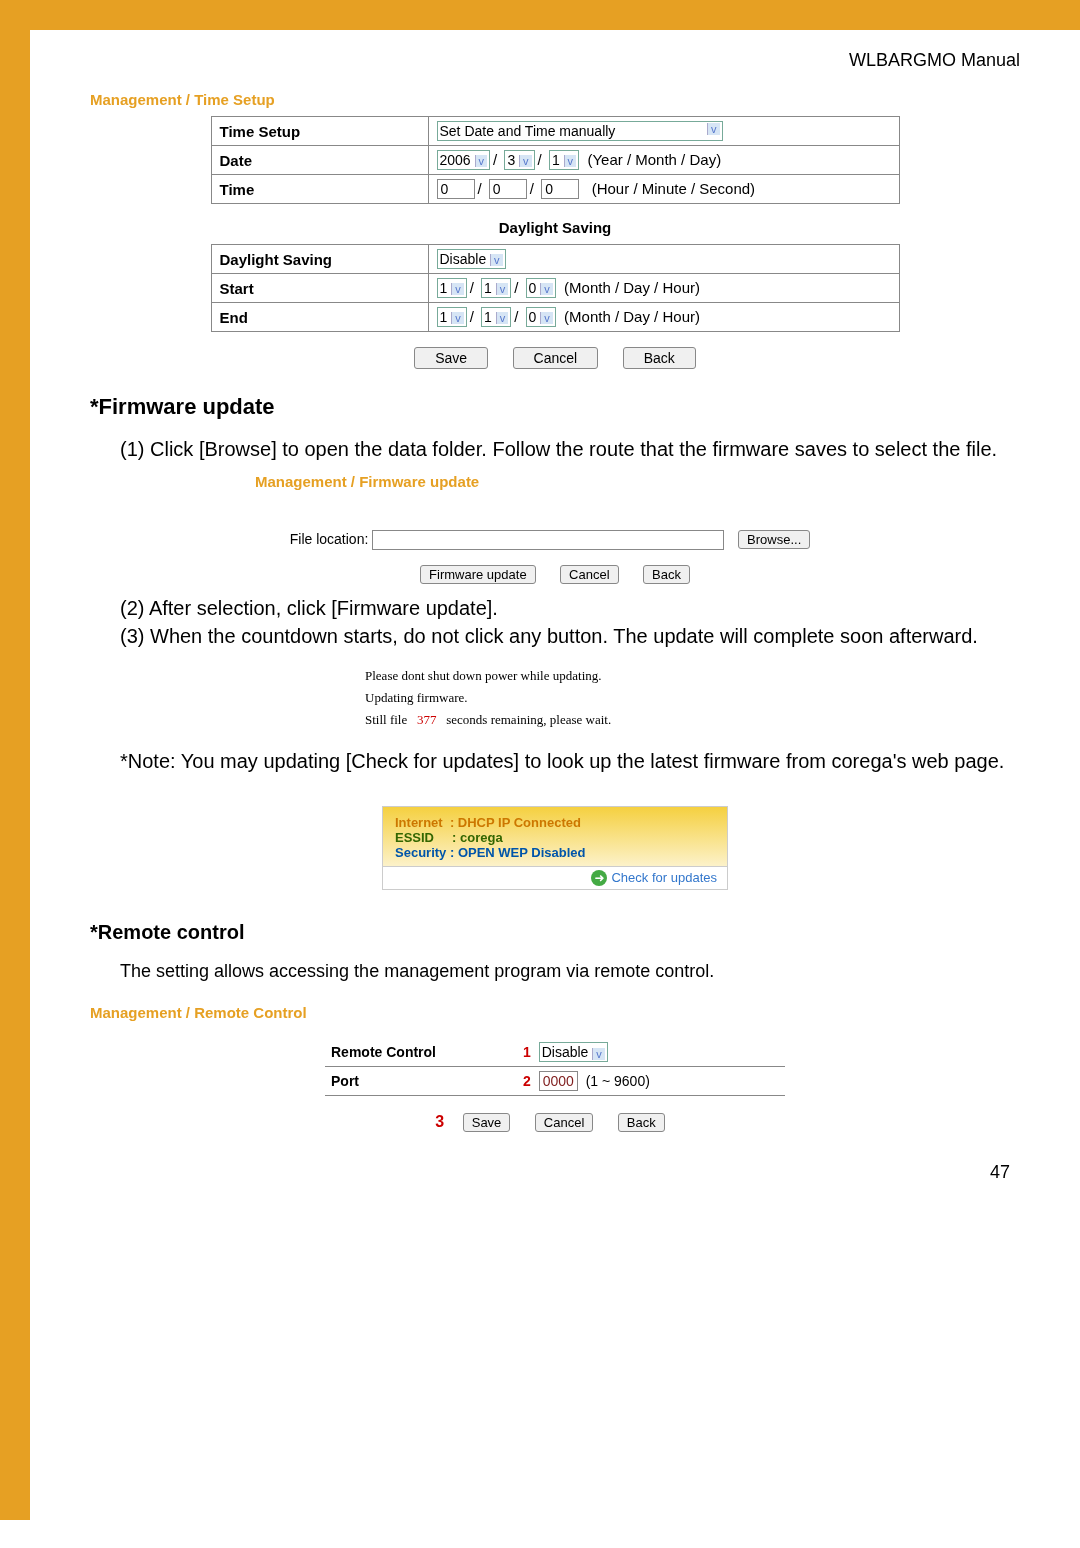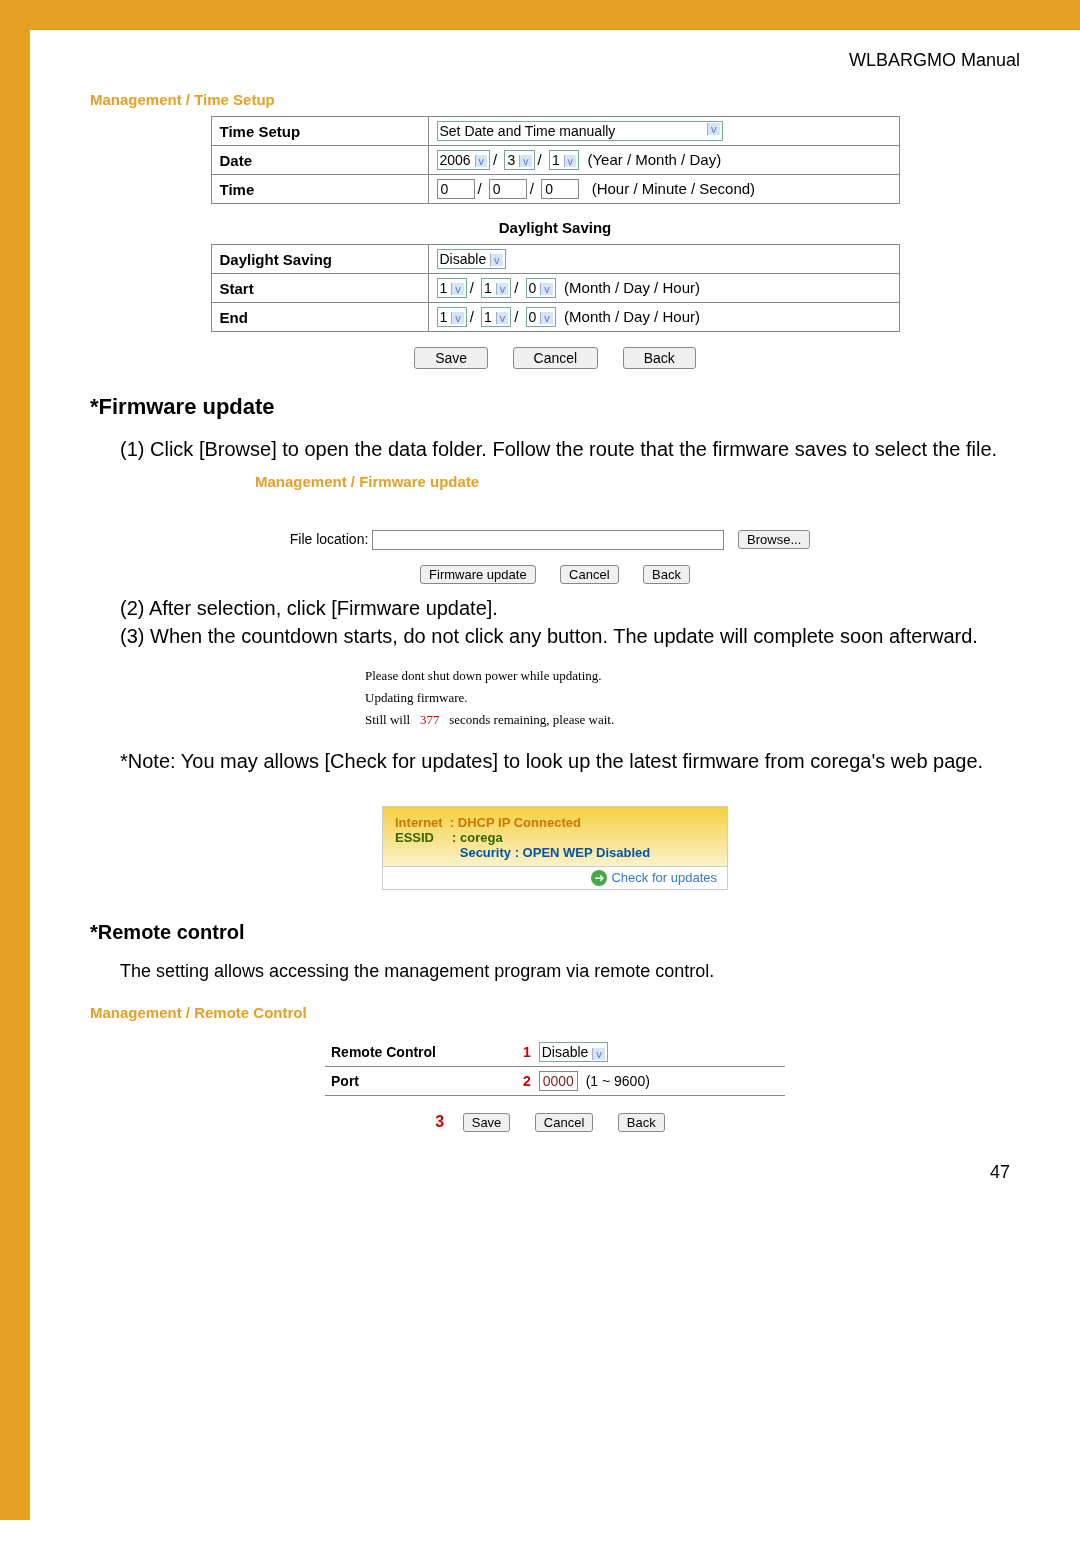--- a/index.html
+++ b/index.html
@@ -134,21 +134,21 @@
     width: 320px;
     margin: 31px auto;
     border: 1px solid #ccc;
     background: linear-gradient(to bottom, #f5d040 0%, #fff 100%);
     padding: 8px 12px 0 12px;
     font-size: 13px;
     font-weight: bold;
   }
   .status-panel .row1 { color: #cc7700; }
   .status-panel .row2 { color: #336600; }
-  .status-panel .row3 { color: #0055aa; text-align: center; }
+  .status-panel .row3 { color: #0055aa; }
   .check-bar {
     background: #fff;
     border-top: 1px solid #ccc;
     margin: 6px -12px 0 -12px;
     text-align: right;
     padding: 3px 10px;
     color: #3377cc;
     font-weight: normal;
   }
   .check-icon {
@@ -286,27 +286,27 @@
     </div>
   </div>
 
   <div class="body-text">(2) After selection, click [Firmware update].</div>
   <div class="body-text">(3) When the countdown starts, do not click any button.  The update will complete soon afterward.</div>
 
   <div class="updating-box">
     <div>Please dont shut down power while updating.</div>
     <div>Updating firmware.</div>
     <div>
-      <span>Still will</span>
+      <span>Still file</span>
       &nbsp;&nbsp;<span style="color:#cc0000;">377</span>&nbsp;&nbsp;
       <span>seconds remaining, please wait.</span>
     </div>
   </div>
 
-  <div class="body-text" style="margin-left:30px;">*Note: You may allows [Check for updates] to look up the latest firmware from corega's web page.</div>
+  <div class="body-text" style="margin-left:30px;">*Note: You may updating [Check for updates] to look up the latest firmware from corega's web page.</div>
 
   <div class="status-panel">
     <div class="row1"><span>Internet</span>&nbsp;&nbsp;<span>: DHCP IP Connected</span></div>
     <div class="row2"><span>ESSID</span>&nbsp;&nbsp;&nbsp;&nbsp;&nbsp;<span>: corega</span></div>
     <div class="row3"><span>Security</span> <span>: OPEN  WEP Disabled</span></div>
     <div class="check-bar">
       <span class="check-icon">➜</span><span>Check for updates</span>
     </div>
   </div>
 

